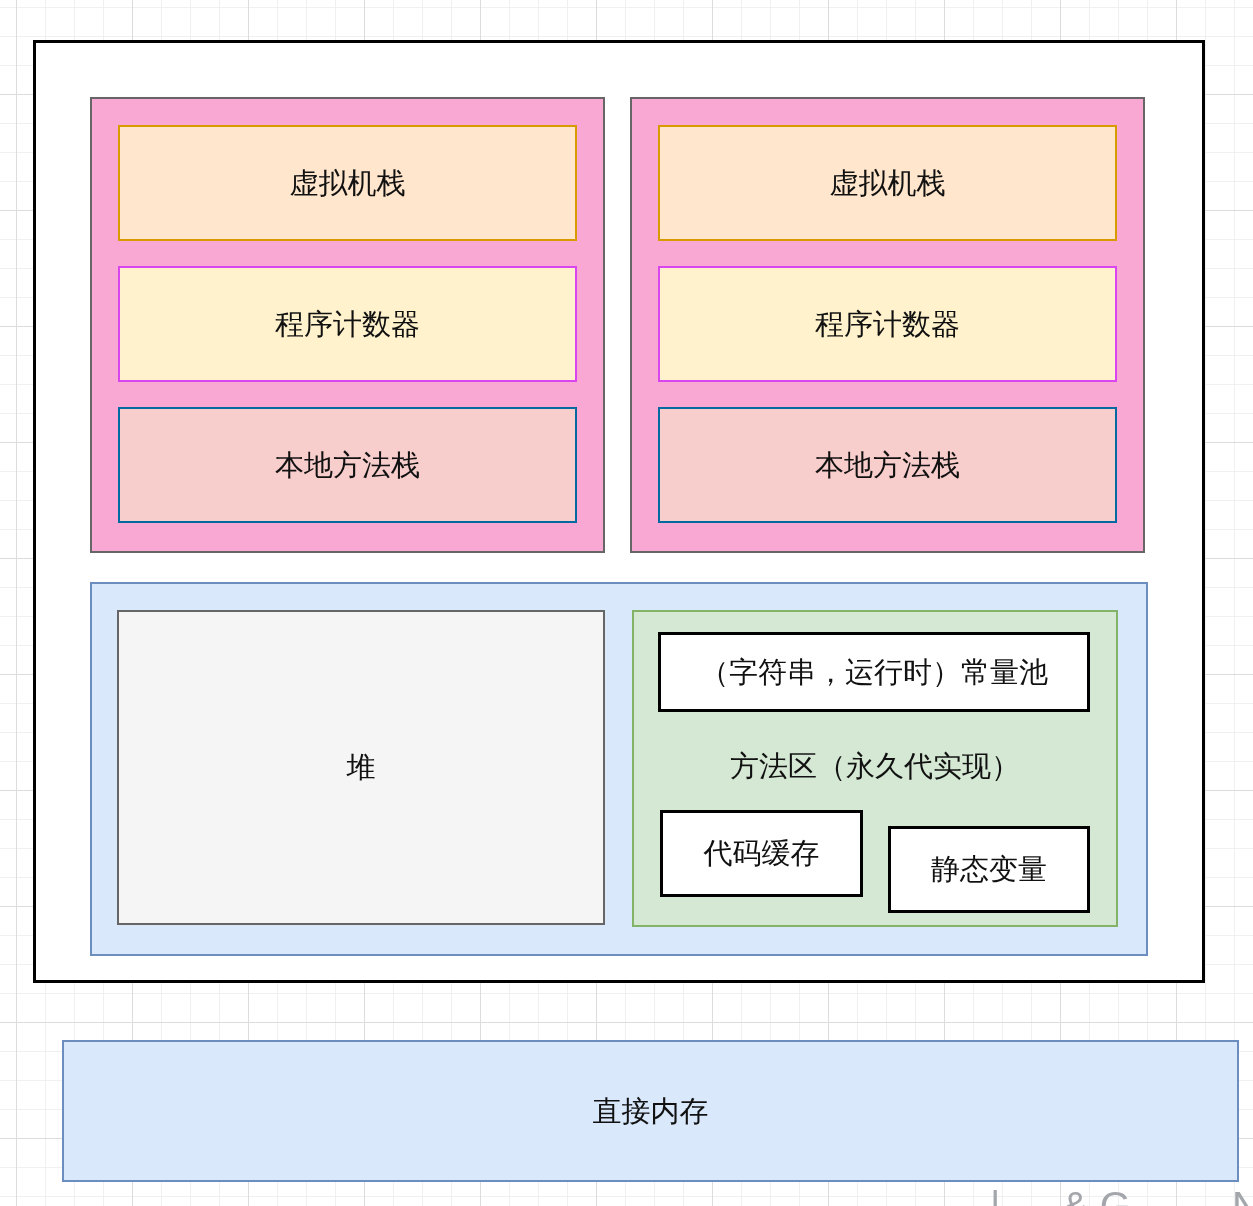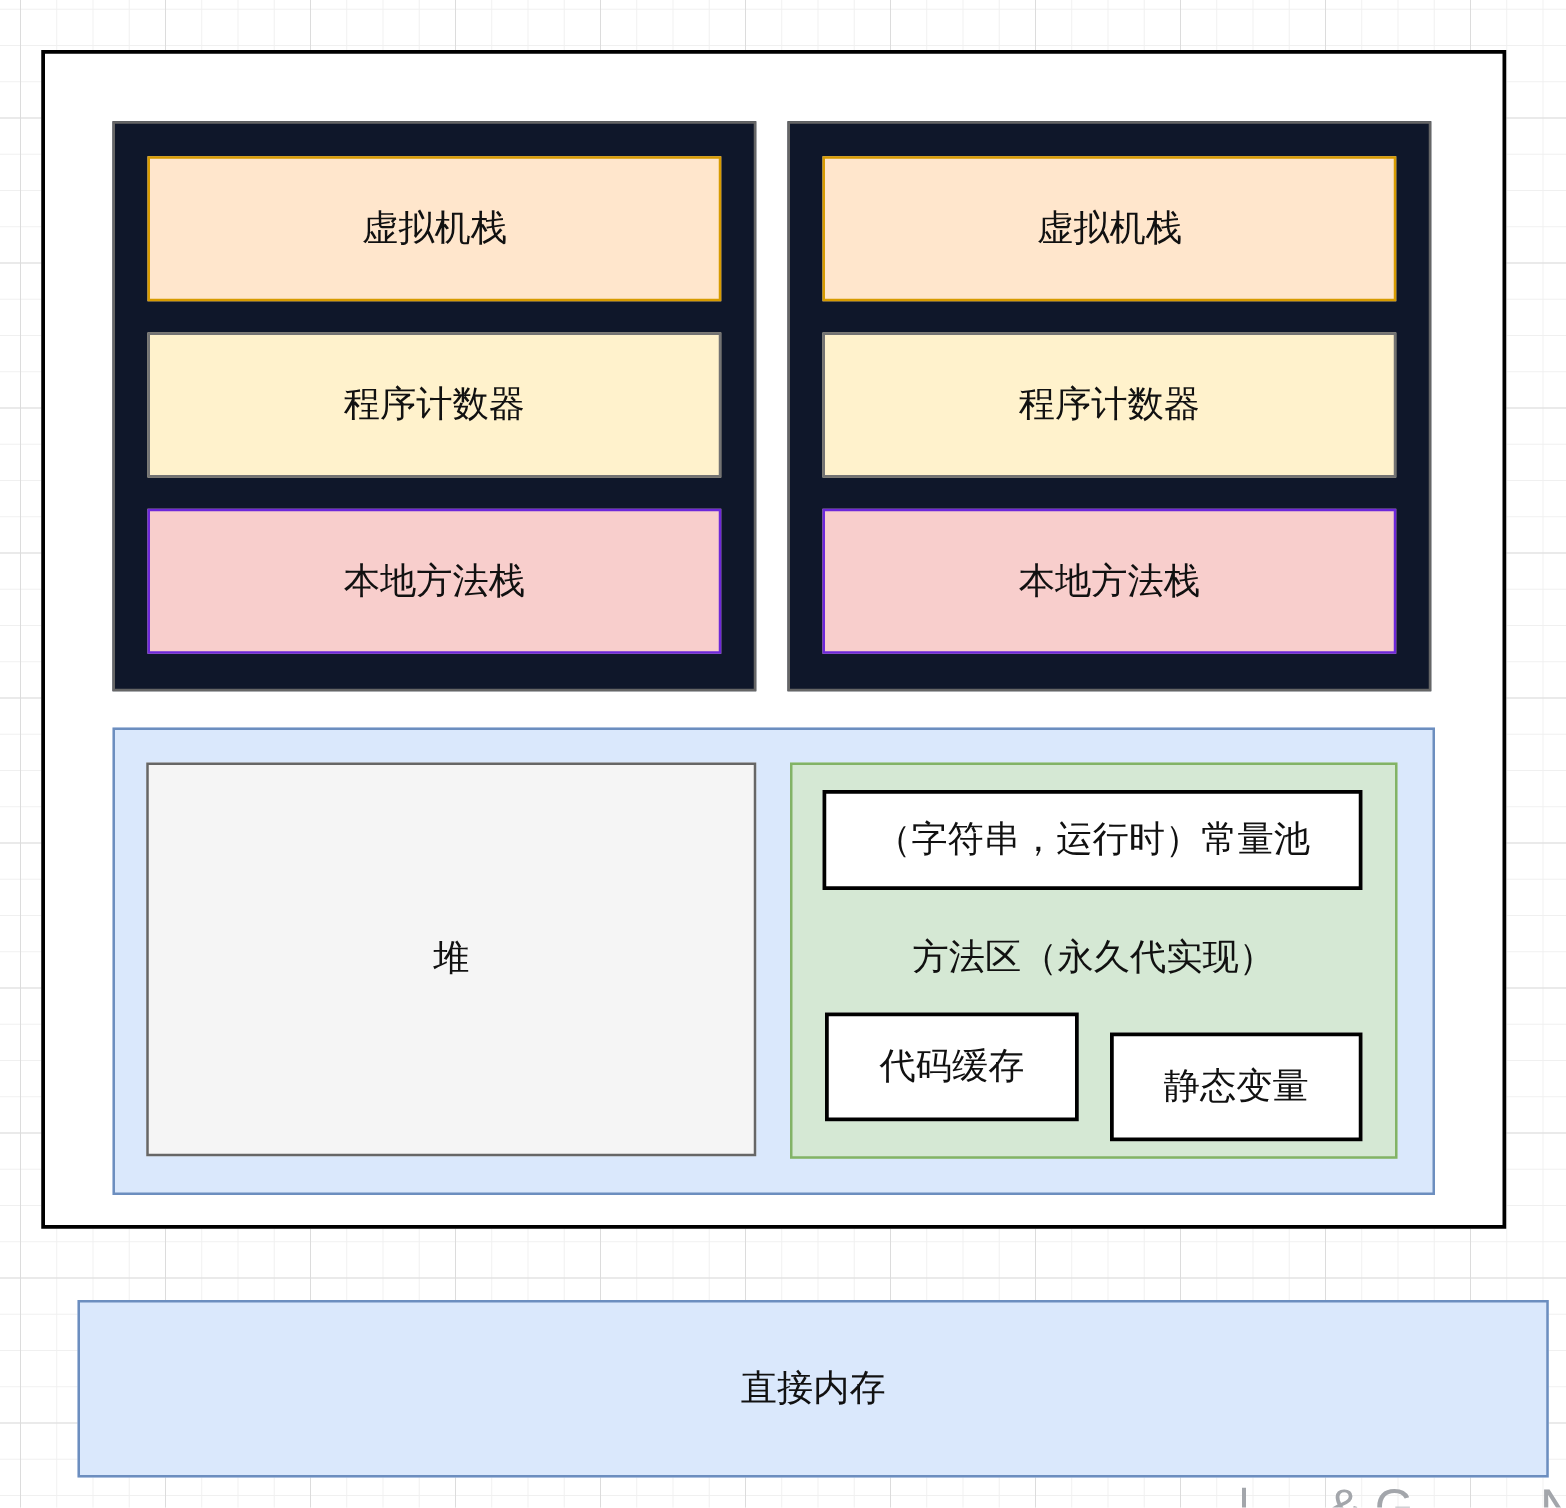--- a/index.html
+++ b/index.html
@@ -26,24 +26,24 @@
     box-sizing: border-box;
     display: flex;
     align-items: center;
     justify-content: center;
     font-size: 29px;
     color: #111111;
     text-align: center;
     line-height: 1.2;
   }
   .outer   { background: #ffffff; border: 3px solid #000000; }
-  .thread  { background: #0f172a; border: 2px solid #666666; }
+  .thread  { background: #f9a8d4; border: 2px solid #666666; }
   .vm      { background: #ffe6cc; border: 2px solid #d79b00; }
-  .pc      { background: #fff2cc; border: 2px solid #737373; font-family: Liberation Serif, serif; }
-  .native  { background: #f8cecc; border: 2px solid #6d28d9; }
+  .pc      { background: #fff2cc; border: 2px solid #d946ef; font-family: Liberation Serif, serif; }
+  .native  { background: #f8cecc; border: 2px solid #0369a1; }
   .shared  { background: #dae8fc; border: 2px solid #6c8ebf; }
   .heap    { background: #f5f5f5; border: 2px solid #666666; }
   .marea   { background: #d5e8d4; border: 2px solid #82b366; }
   .white   { background: #ffffff; border: 3px solid #000000; }
   .bar     { background: #dae8fc; border: 2px solid #6c8ebf; margin-left: 36px; }
   .plain   { background: transparent; border: none; }
   .wm {
     position: absolute;
     top: 1184px;
     font-size: 40px;

